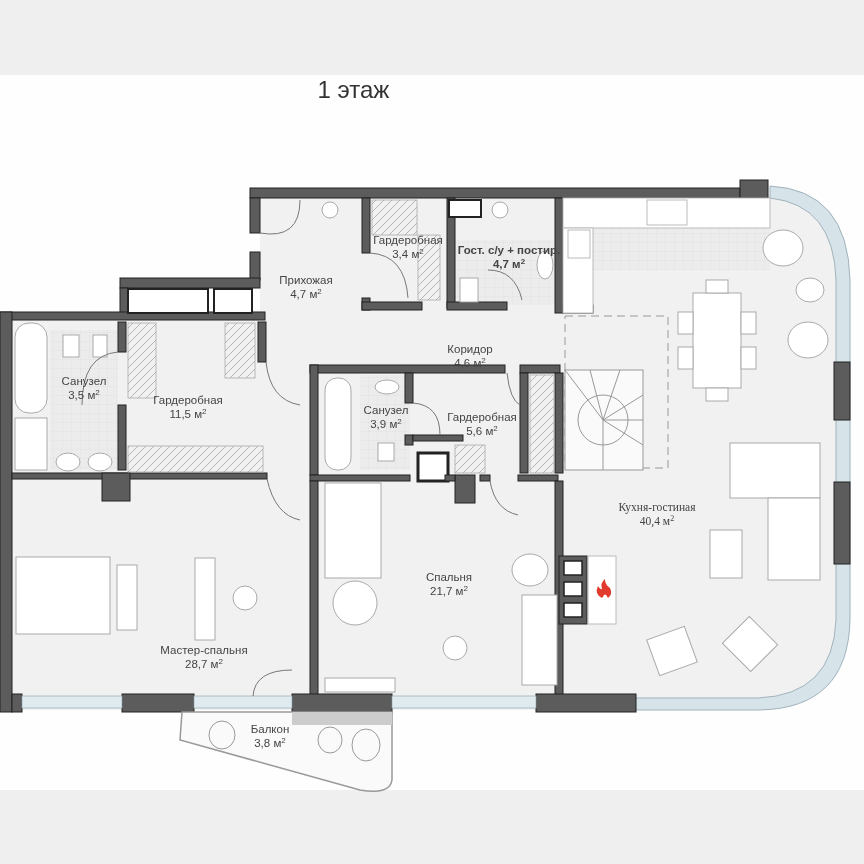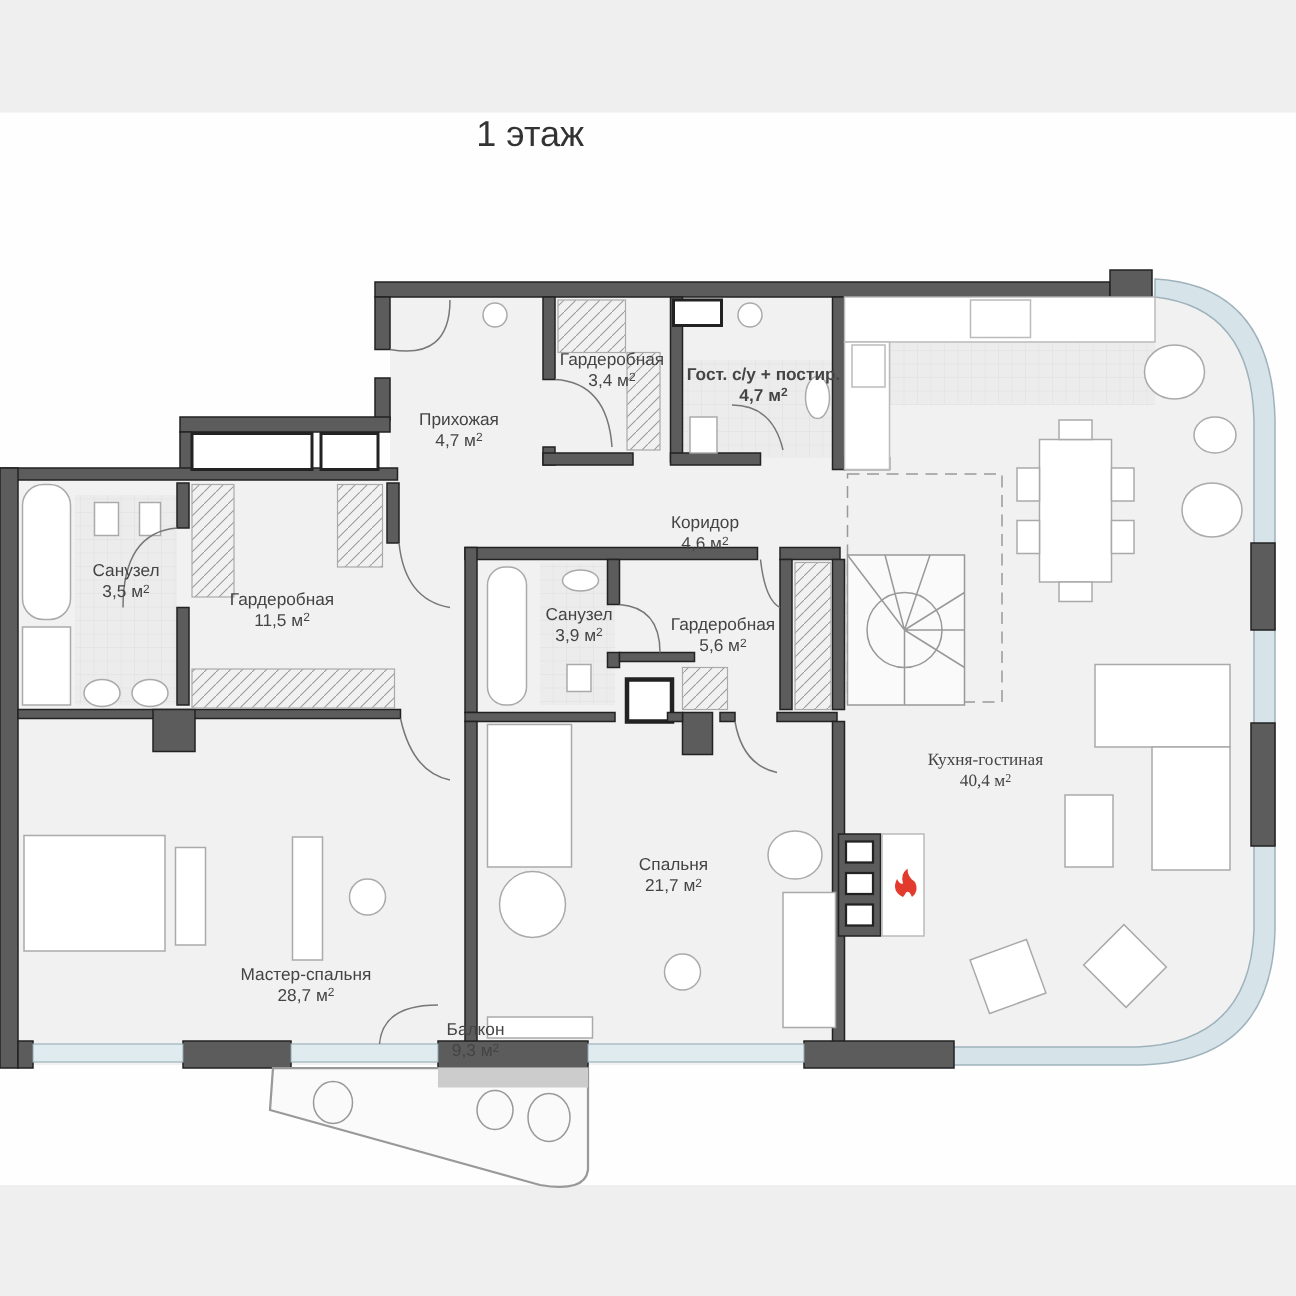--- a/index.html
+++ b/index.html
@@ -247,16 +247,16 @@
   <div class="area"><span>40,4</span> <span>м</span><sup>2</sup></div>
 </div>
 <div class="lbl" style="left:164px;top:643px;margin-left:40px;">
   <div>Мастер-спальня</div>
   <div class="area"><span>28,7</span> <span>м</span><sup>2</sup></div>
 </div>
 <div class="lbl" style="left:449px;top:570px;">
   <div>Спальня</div>
   <div class="area"><span>21,7</span> <span>м</span><sup>2</sup></div>
 </div>
-<div class="lbl" style="left:270px;top:680px;margin-left:47px;">
+<div class="lbl" style="left:270px;top:722px;">
   <div>Балкон</div>
-  <div class="area"><span>9,3</span> <span>м</span><sup>2</sup></div>
+  <div class="area"><span>3,8</span> <span>м</span><sup>2</sup></div>
 </div>
 
 </body></html>

